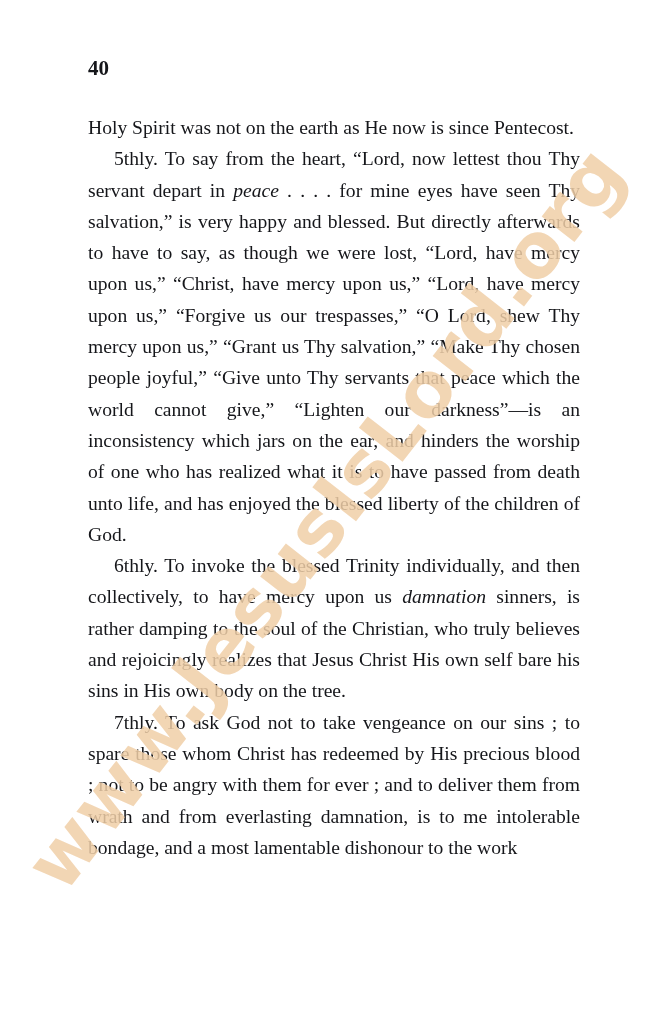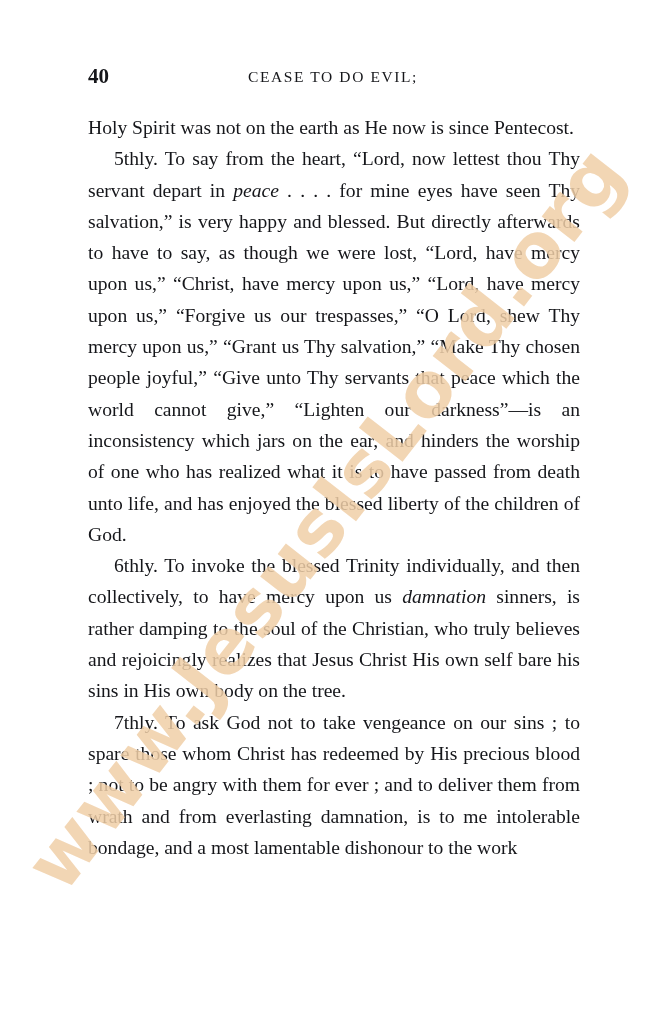--- a/index.html
+++ b/index.html
@@ -45,21 +45,21 @@
     position: absolute;
     left: 0; top: 0;
     width: 650px;
     height: 1035px;
     z-index: 2;
   }
 
   #page-header {
     position: absolute;
     left: 88px;
-    top: 64px;
+    top: 56px;
     width: 490px;
     height: 24px;
   }
   #page-number {
     position: absolute;
     left: 0;
     top: 0;
     font-size: 21px;
     font-weight: bold;
     font-family: "Liberation Serif", serif;
@@ -96,21 +96,20 @@
     font-style: italic;
   }
 </style>
 </head>
 <body>
 
 <div id="page">
 
   <div id="page-header">
     <span id="page-number">40</span>
-    <span id="running-head">CEASE TO DO EVIL;</span>
   </div>
 
   <div id="body-text">
     <p>Holy Spirit was not on the earth as He now is since Pentecost.</p>
     <p class="indent"><span>5thly. To say from the heart, “Lord, now lettest thou Thy servant depart in <i>peace</i> . . . . for mine eyes have seen Thy salvation,” is very happy and blessed.  But directly afterwards to have to say, as though we were lost, “Lord, have mercy upon us,” “Christ, have mercy upon us,” “Lord, have mercy upon us,” “Forgive us our trespasses,” “O Lord, shew Thy mercy upon us,” “Grant us Thy salvation,” “Make Thy chosen people joyful,” “Give unto Thy servants that peace which the world cannot give,” “Lighten our darkness”—is an inconsistency which jars on the ear, and hinders the worship of one who has realized what it is to have passed from death unto life, and has enjoyed the blessed liberty of the children of God.</span></p>
     <p class="indent"><span>6thly. To invoke the blessed Trinity individually, and then collectively, to have mercy upon us <i>damnation</i> sinners, is rather damping to the soul of the Christian, who truly believes and rejoicingly realizes that Jesus Christ His own self bare his sins in His own body on the tree.</span></p>
     <p class="indent"><span>7thly. To ask God not to take vengeance on our sins ; to spare those whom Christ has redeemed by His precious blood ; not to be angry with them for ever ; and to deliver them from wrath and from everlasting damnation, is to me intolerable bondage, and a most lamentable dishonour to the work</span></p>
   </div>
 
 </div>

